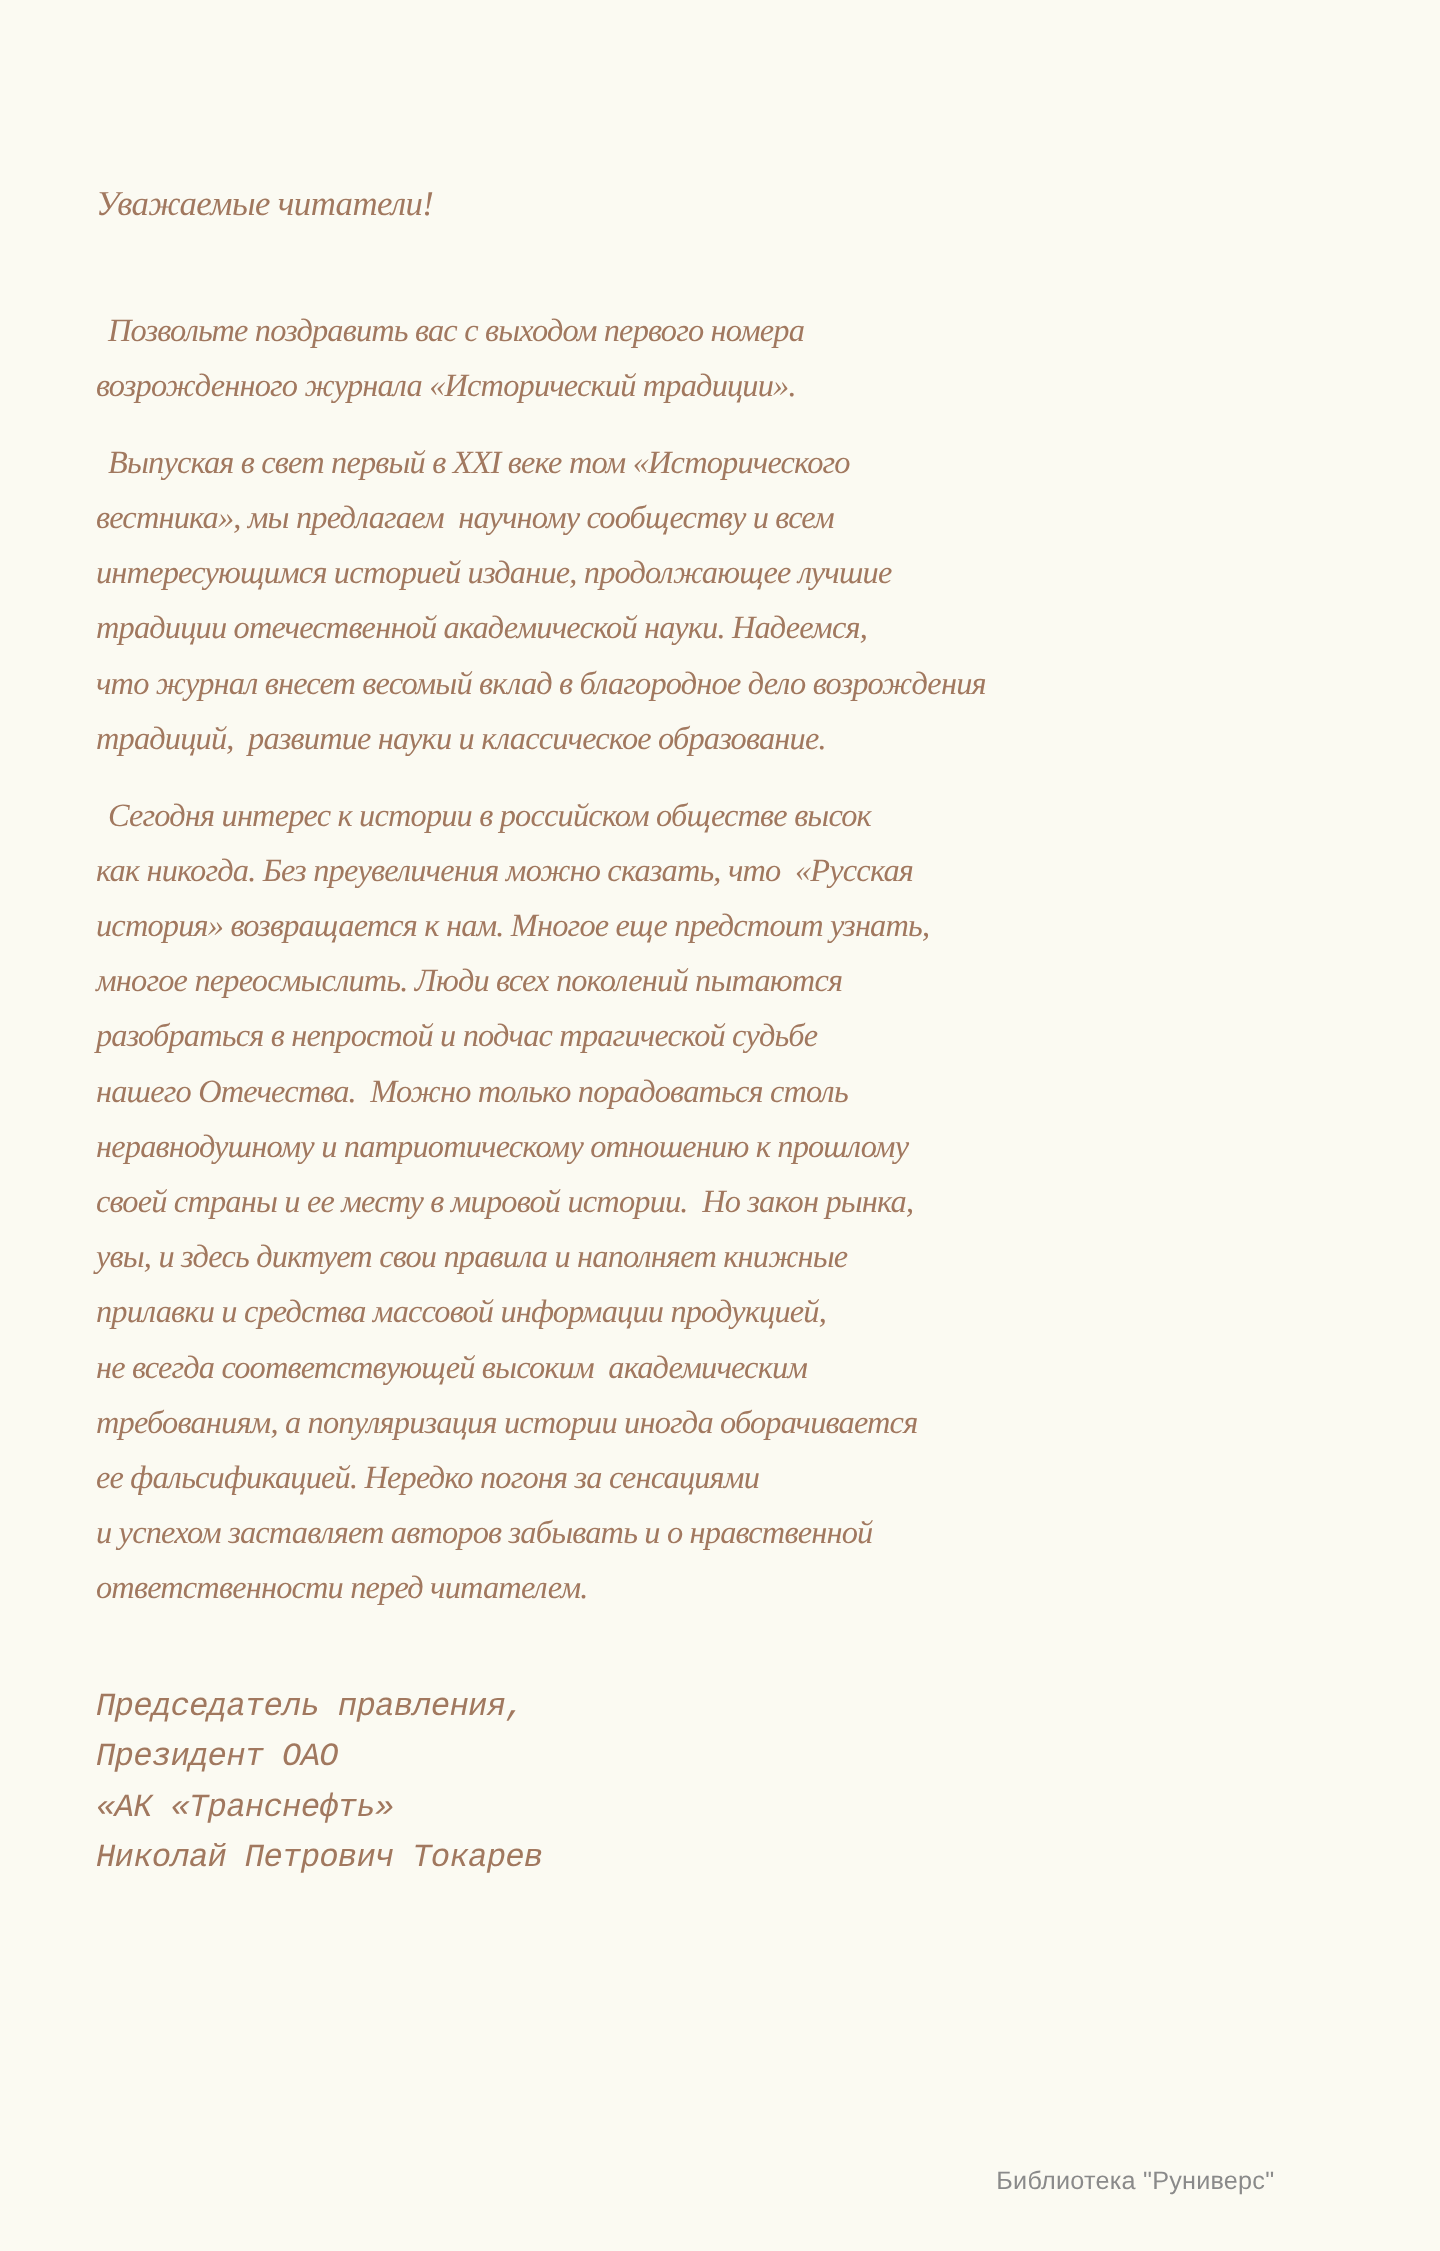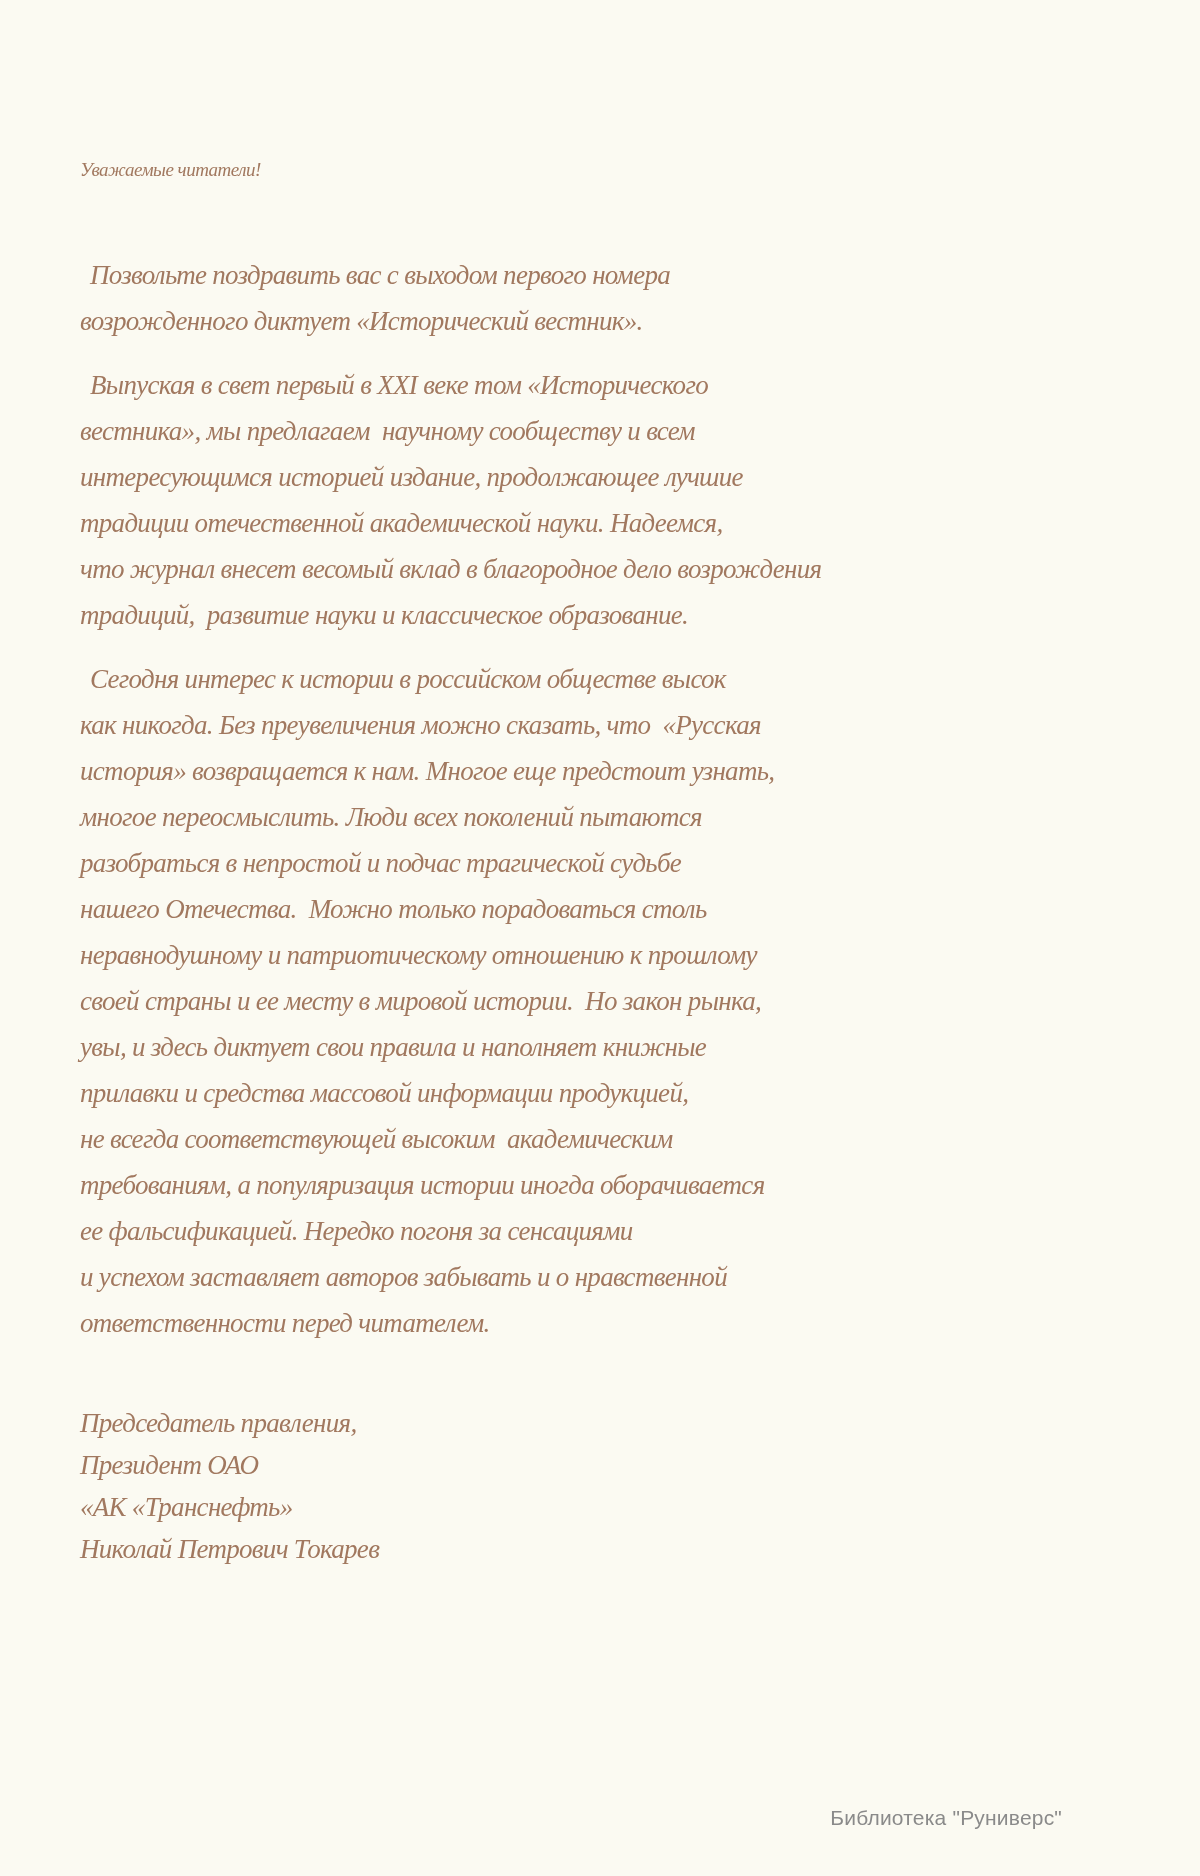--- a/index.html
+++ b/index.html
@@ -13,39 +13,40 @@
     color: #a1785f;
     overflow: hidden;
   }
   .content {
     position: absolute;
     left: 80px;
     top: 150px;
     width: 1060px;
   }
   .greeting {
-    font-size: 19px;
+    font-size: 29px;
     line-height: 40px;
     margin: 0 0 62px 0;
     letter-spacing: -0.5px;
   }
   .para {
     font-size: 27px;
     line-height: 46px;
     letter-spacing: -0.7px;
     white-space: pre;
     margin: 0 0 18px 0;
     text-indent: 10px;
   }
   .signature {
     font-size: 27px;
     line-height: 42px;
     letter-spacing: -0.7px;
     white-space: pre;
     margin: 56px 0 0 0;
+    font-family: Liberation Mono, monospace;
   }
   .footer {
     position: absolute;
     left: 0;
     right: 138px;
     top: 1806px;
     text-align: right;
     font-family: "Liberation Sans", sans-serif;
     font-style: normal;
     font-size: 21px;
@@ -53,21 +54,21 @@
     letter-spacing: 0.2px;
   }
 </style>
 </head>
 <body>
 
 <div class="page" style="background: rgb(251, 250, 242); color: rgb(161, 120, 95);">
   <div class="content">
     <div class="greeting">Уважаемые читатели!</div>
     <div class="para">Позвольте поздравить вас с выходом первого номера
-возрожденного диктует «Исторический вестник».</div>
+возрожденного журнала «Исторический традиции».</div>
     <div class="para">Выпуская в свет первый в XXI веке том «Исторического
 вестника», мы предлагаем  научному сообществу и всем
 интересующимся историей издание, продолжающее лучшие
 традиции отечественной академической науки. Надеемся,
 что журнал внесет весомый вклад в благородное дело возрождения
 традиций,  развитие науки и классическое образование.</div>
     <div class="para">Сегодня интерес к истории в российском обществе высок
 как никогда. Без преувеличения можно сказать, что  «Русская
 история» возвращается к нам. Многое еще предстоит узнать,
 многое переосмыслить. Люди всех поколений пытаются

